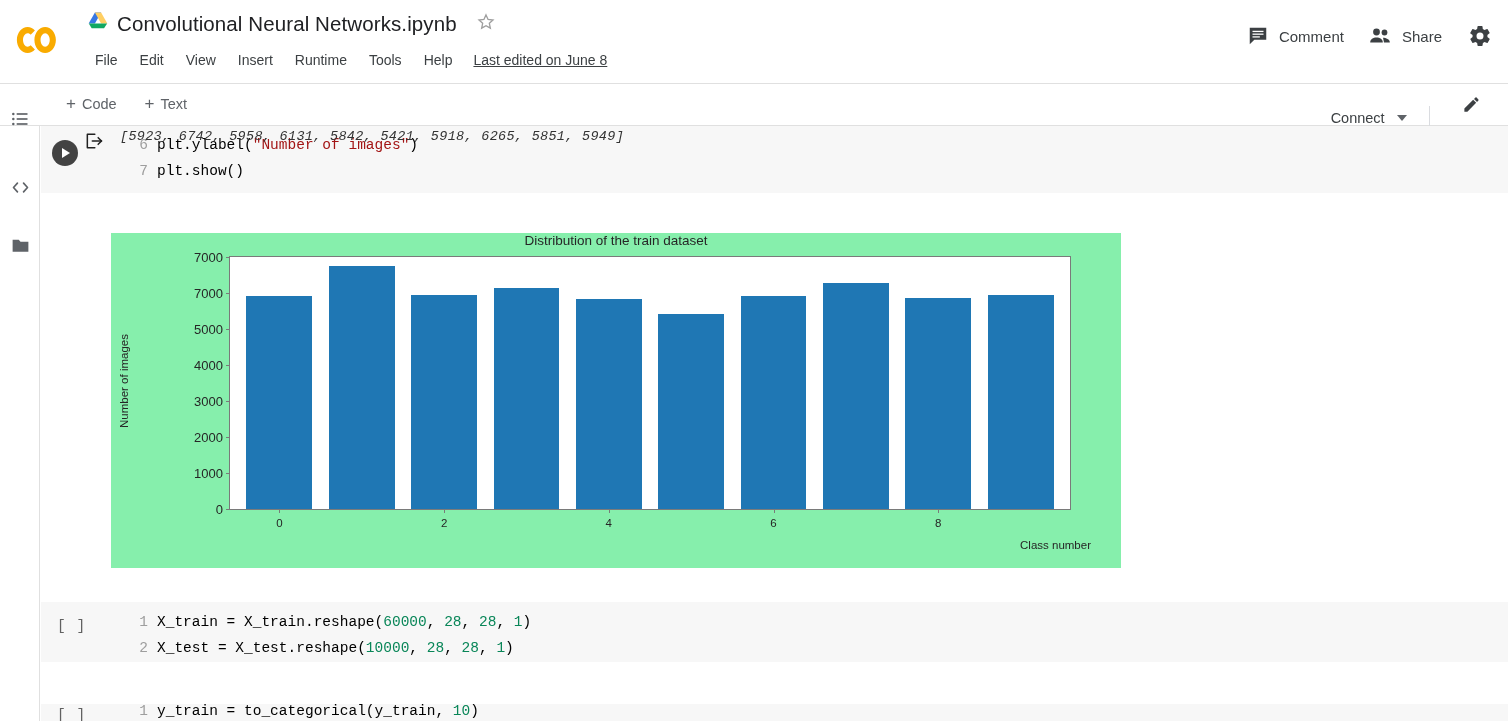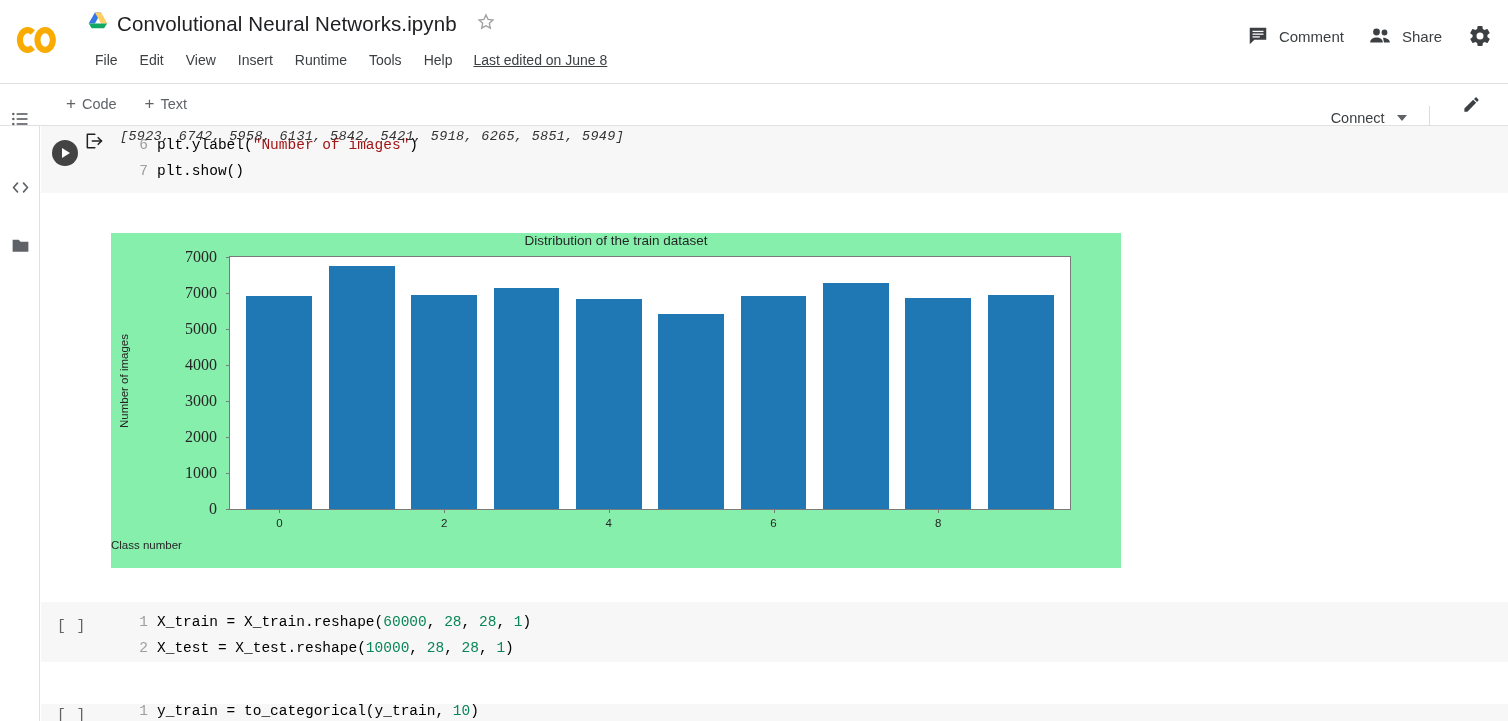--- a/index.html
+++ b/index.html
@@ -177,36 +177,35 @@
     position: absolute; left: 0; top: 0; width: 1010px;
     text-align: center; font-size: 13.5px; color: #262626;
   }
   .ylabel {
     position: absolute; left: -72px; top: 142px; width: 170px;
     text-align: center; font-size: 11.5px; color: #262626;
     transform: rotate(-90deg);
   }
   .xlabel {
     position: absolute; left: 0; top: 306px; width: 980px;
-    text-align: left; font-size: 11.5px; color: #262626;
+    text-align: right; font-size: 11.5px; color: #262626;
   }
   .plot-area {
     position: absolute; left: 118px; top: 23px;
     width: 842px; height: 254px;
     border: 1px solid #7a7a7a; background: #ffffff;
   }
   .bar {
     position: absolute; bottom: 0;
     background: #1f77b4; width: 66px;
   }
   .ytick {
-    position: absolute; right: 100%; margin-right: 13px;
-    font-size: 16px; color: #262626; transform: translateY(-50%);
+    position: absolute; right: 100%; margin-right: 7px;
+    font-size: 13px; color: #262626; transform: translateY(-50%);
     white-space: nowrap;
-    font-family: Liberation Serif, serif;
   }
   .ytickmark {
     position: absolute; right: 100%; width: 4px; height: 1px;
     background: #7a7a7a;
   }
   .xtick {
     position: absolute; top: 100%; margin-top: 8px;
     font-size: 11.5px; color: #262626; transform: translateX(-50%);
   }
   .xtickmark {

